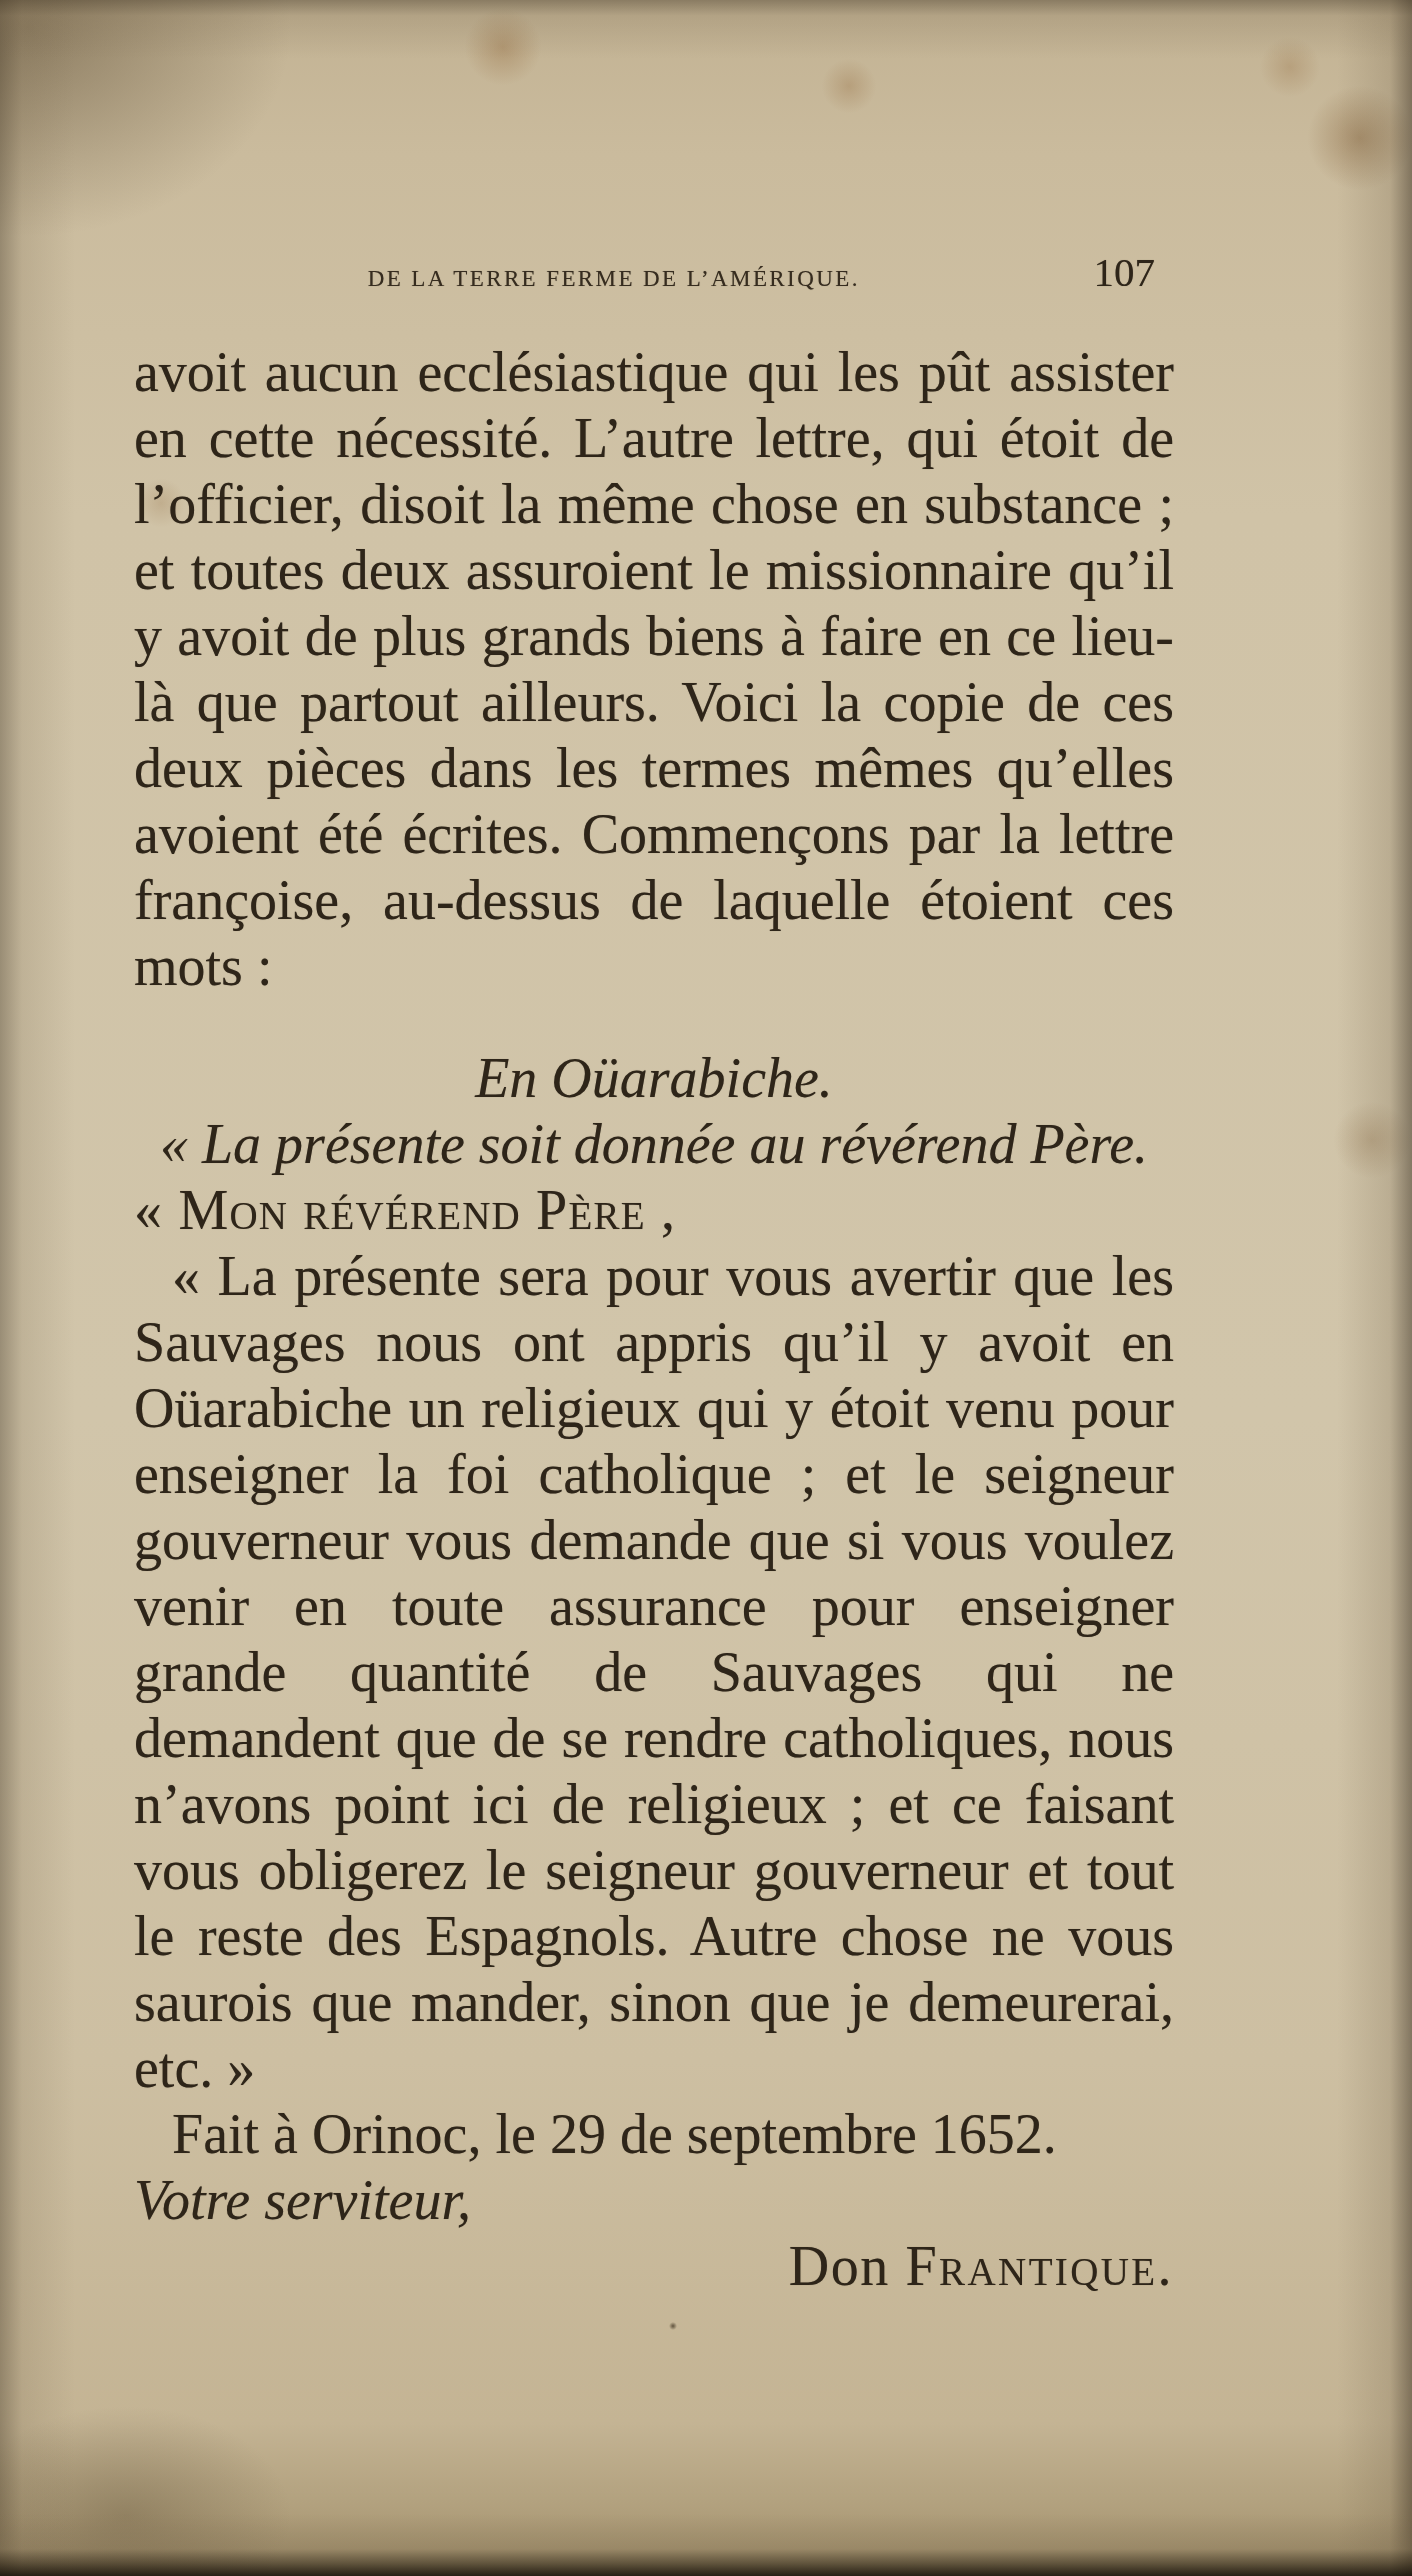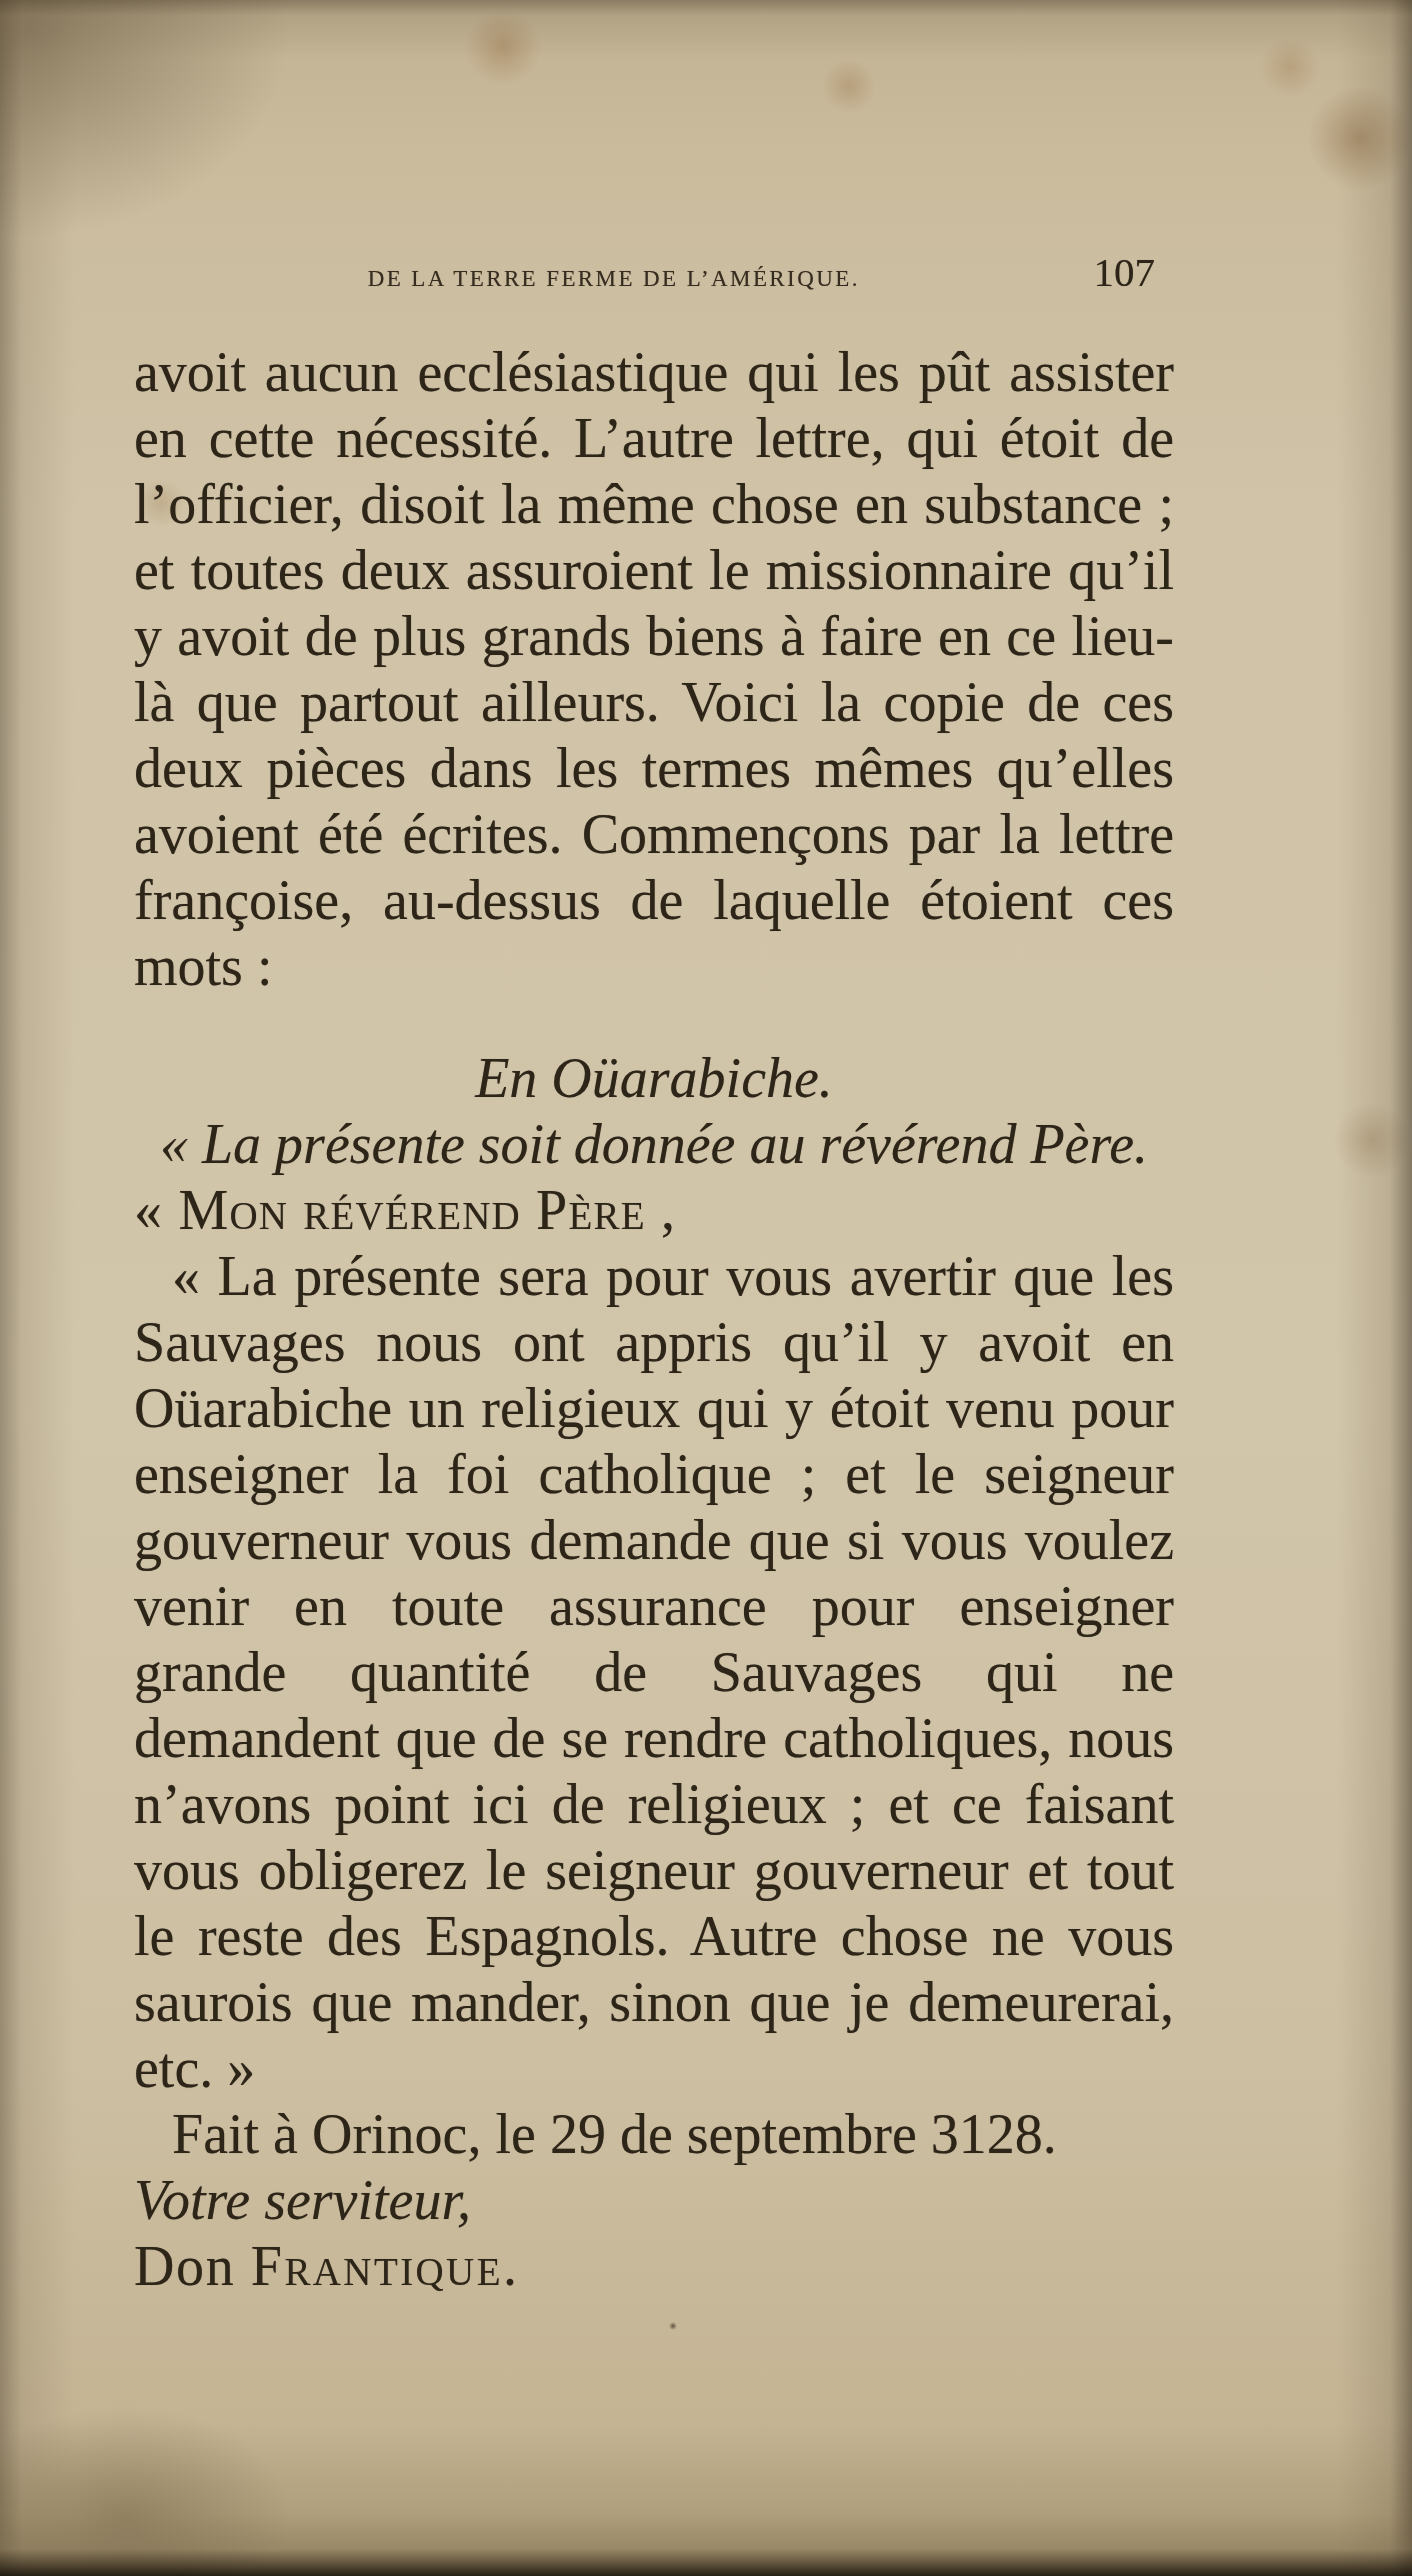--- a/index.html
+++ b/index.html
@@ -93,20 +93,21 @@
   }
   .closing {
     margin-top: 22px;
     margin-left: 511px;
     font-style: italic;
   }
   .signature {
     margin-top: 12.6px;
     margin-left: 578px;
     letter-spacing: 1.6px;
+    text-align: right;
   }
   .sc { font-variant: small-caps; letter-spacing: 2.4px; }
 </style>
 </head>
 <body>
 
 <div class="page">
 
   <header class="running-head">
     <span class="head-title">DE LA TERRE FERME DE L’AMÉRIQUE.</span>
@@ -119,21 +120,21 @@
 
     <div class="epigraph">
       <p>En Oüarabiche.</p>
       <p>« La présente soit donnée au révérend Père.</p>
     </div>
 
     <p class="salutation">« Mon révérend Père ,</p>
 
     <p class="body-par letter-body">« La présente sera pour vous avertir que les Sauvages nous ont appris qu’il y avoit en Oüarabiche un religieux qui y étoit venu pour enseigner la foi catholique ; et le seigneur gouverneur vous demande que si vous voulez venir en toute assurance pour enseigner grande quantité de Sauvages qui ne demandent que de se rendre catholiques, nous n’avons point ici de religieux ; et ce faisant vous obligerez le seigneur gouverneur et tout le reste des Espagnols. Autre chose ne vous saurois que mander, sinon que je demeurerai, etc. »</p>
 
-    <p class="dateline">Fait à Orinoc, le 29 de septembre 3128.</p>
+    <p class="dateline">Fait à Orinoc, le 29 de septembre 1652.</p>
 
     <p class="closing">Votre serviteur,</p>
 
     <p class="signature">
       <span>Don </span><span class="sc">Frantique.</span>
     </p>
 
   </main>
 
 </div>

